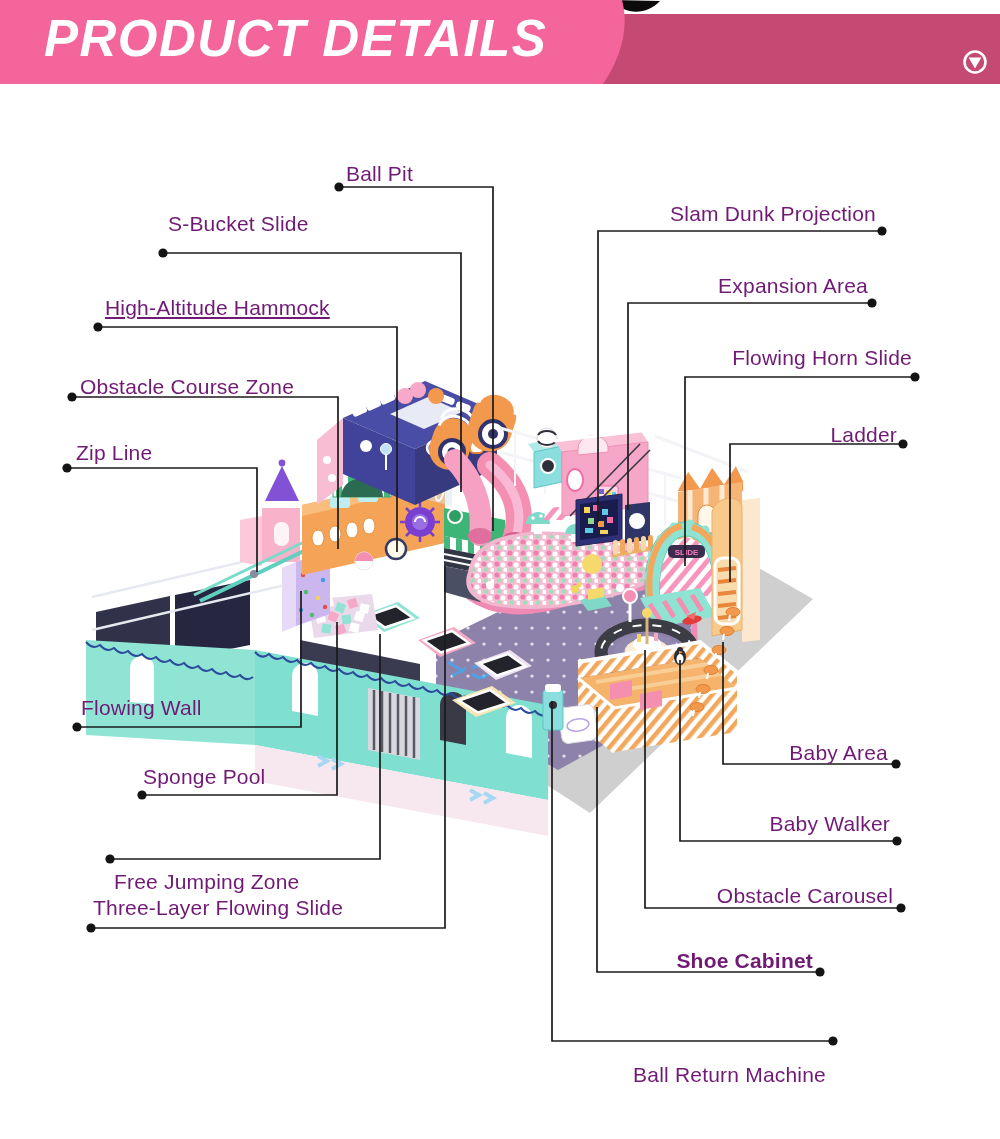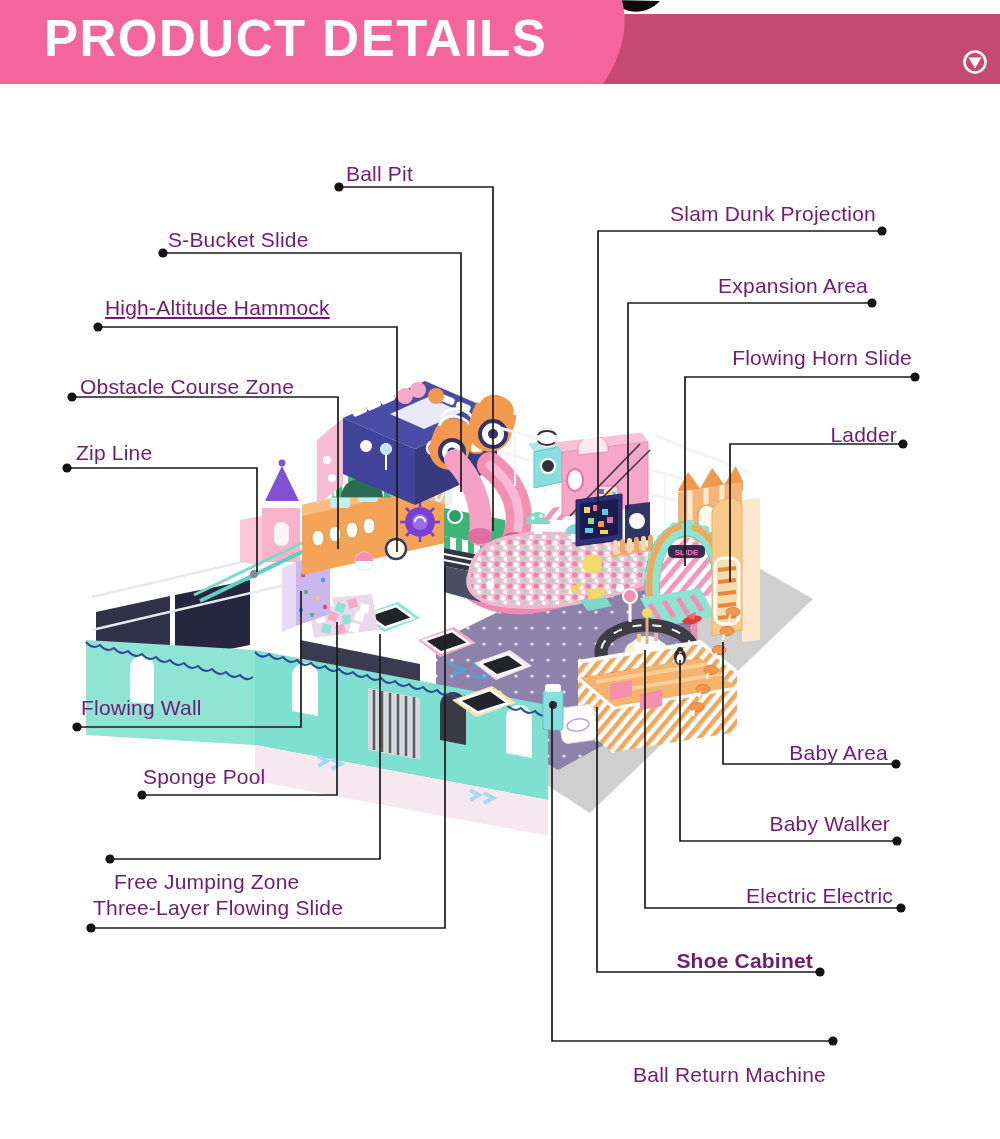--- a/index.html
+++ b/index.html
@@ -2,21 +2,21 @@
 <html><head>
 <meta charset="utf-8">
 <style>
   html,body{margin:0;padding:0;background:#ffffff;}
   .stage{position:relative;width:1000px;height:1139px;background:#fff;overflow:hidden;
          font-family:"Liberation Sans",sans-serif;}
   
   .banner{position:absolute;left:0;top:0;width:1000px;height:100px;}
   .banner svg{position:absolute;left:0;top:0;}
   .banner-title{position:absolute;left:44px;top:0;height:76px;display:flex;align-items:center;
-    color:#ffffff;font-size:51px;font-weight:bold;letter-spacing:1.5px;white-space:nowrap;}
+    color:#ffffff;font-size:51px;font-weight:bold;letter-spacing:1.5px;white-space:nowrap;font-style:italic;}
   
   .art, .lines-layer{position:absolute;left:0;top:0;width:1000px;height:1139px;}
   .lines-layer{pointer-events:none;}
   .callout-line{fill:none;stroke:#1b1b1b;stroke-width:1.7px;}
   .callout-dot{fill:#141414;}
   .callout-label{position:absolute;font-size:21px;font-weight:500;color:#701a75;
     white-space:nowrap;letter-spacing:.2px;line-height:1.2;}
   .callout-label.right{transform:translateX(-100%);}
 </style>
 </head>
@@ -530,32 +530,32 @@
       <polyline points="901,908 645,908 645,650" class="callout-line"></polyline>
       <circle cx="901" cy="908" r="4.6" class="callout-dot"></circle>
       <polyline points="820,972 597,972 597,707" class="callout-line"></polyline>
       <circle cx="820" cy="972" r="4.6" class="callout-dot"></circle>
       <polyline points="833,1041 552,1041 552,701" class="callout-line"></polyline>
       <circle cx="833" cy="1041" r="4.6" class="callout-dot"></circle>
     </svg>
 
   <div id="callout-labels">
       <div class="callout-label left" style="left: 346px; top: 161px;">Ball Pit</div>
-      <div class="callout-label left" style="left: 168px; top: 227px;">S-Bucket Slide</div>
+      <div class="callout-label left" style="left: 168px; top: 211px;">S-Bucket Slide</div>
       <div class="callout-label left" style="left: 105px; top: 295px; text-decoration: underline;">High-Altitude Hammock</div>
       <div class="callout-label left" style="left: 80px; top: 374px;">Obstacle Course Zone</div>
       <div class="callout-label left" style="left: 76px; top: 440px;">Zip Line</div>
       <div class="callout-label left" style="left: 81px; top: 695px;">Flowing Wall</div>
       <div class="callout-label left" style="left: 143px; top: 764px;">Sponge Pool</div>
       <div class="callout-label left" style="left: 114px; top: 829px; margin-top: 40px;">Free Jumping Zone</div>
       <div class="callout-label left" style="left: 93px; top: 895px;">Three-Layer Flowing Slide</div>
       <div class="callout-label right" style="left: 876px; top: 201px;">Slam Dunk Projection</div>
       <div class="callout-label right" style="left: 868px; top: 273px;">Expansion Area</div>
       <div class="callout-label right" style="left: 912px; top: 345px;">Flowing Horn Slide</div>
       <div class="callout-label right" style="left: 897px; top: 422px;">Ladder</div>
       <div class="callout-label right" style="left: 888px; top: 740px;">Baby Area</div>
       <div class="callout-label right" style="left: 890px; top: 811px;">Baby Walker</div>
-      <div class="callout-label right" style="left: 893px; top: 883px;">Electric Electric</div>
+      <div class="callout-label right" style="left: 893px; top: 883px;">Obstacle Carousel</div>
       <div class="callout-label right" style="left: 813px; top: 948px; font-weight: bold;">Shoe Cabinet</div>
       <div class="callout-label right" style="left: 826px; top: 1062px;">Ball Return Machine</div>
     </div>
 
 </div>
 
 </body></html>

